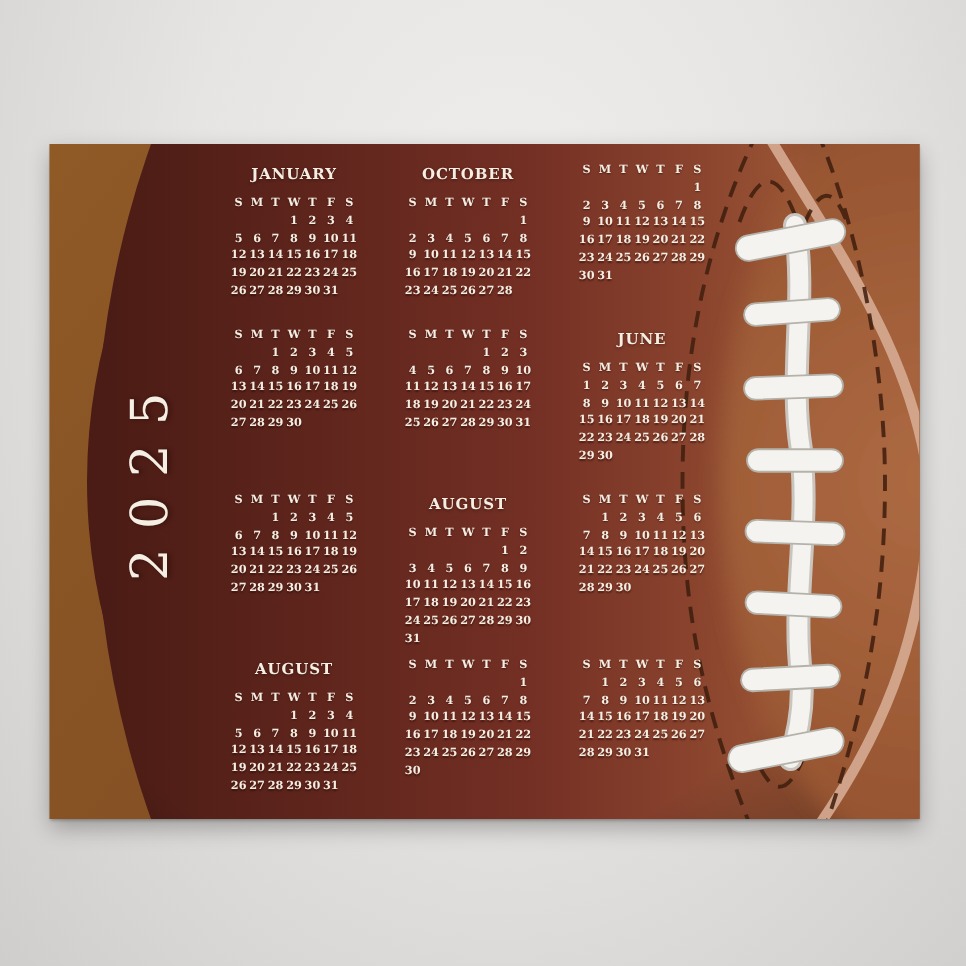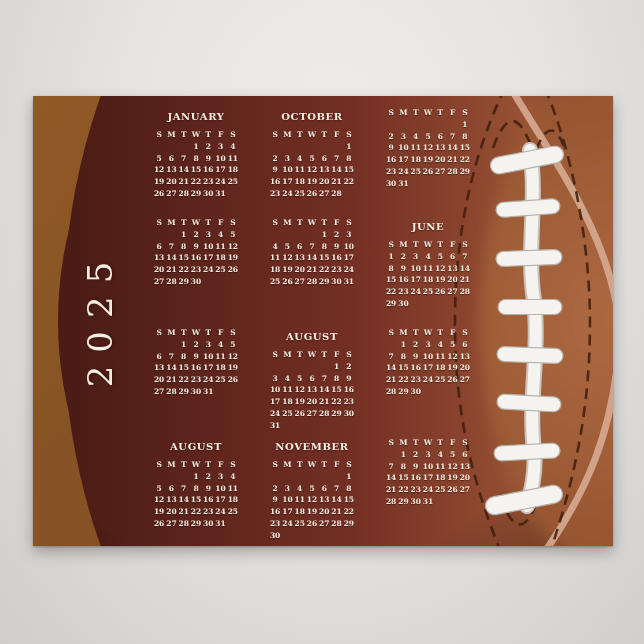--- a/index.html
+++ b/index.html
@@ -592,21 +592,20 @@
             <span class="cell">26</span>
             <span class="cell">27</span>
             <span class="cell">28</span>
             <span class="cell">29</span>
             <span class="cell">30</span>
             <span class="cell">31</span>
             <span class="cell"></span>
           </div>
         </div>
         <div class="month">
-          <div class="mtitle">NOVEMBER</div>
           <div class="days">
             <span class="cell">S</span>
             <span class="cell">M</span>
             <span class="cell">T</span>
             <span class="cell">W</span>
             <span class="cell">T</span>
             <span class="cell">F</span>
             <span class="cell">S</span>
             <span class="cell"></span>
             <span class="cell"></span>

